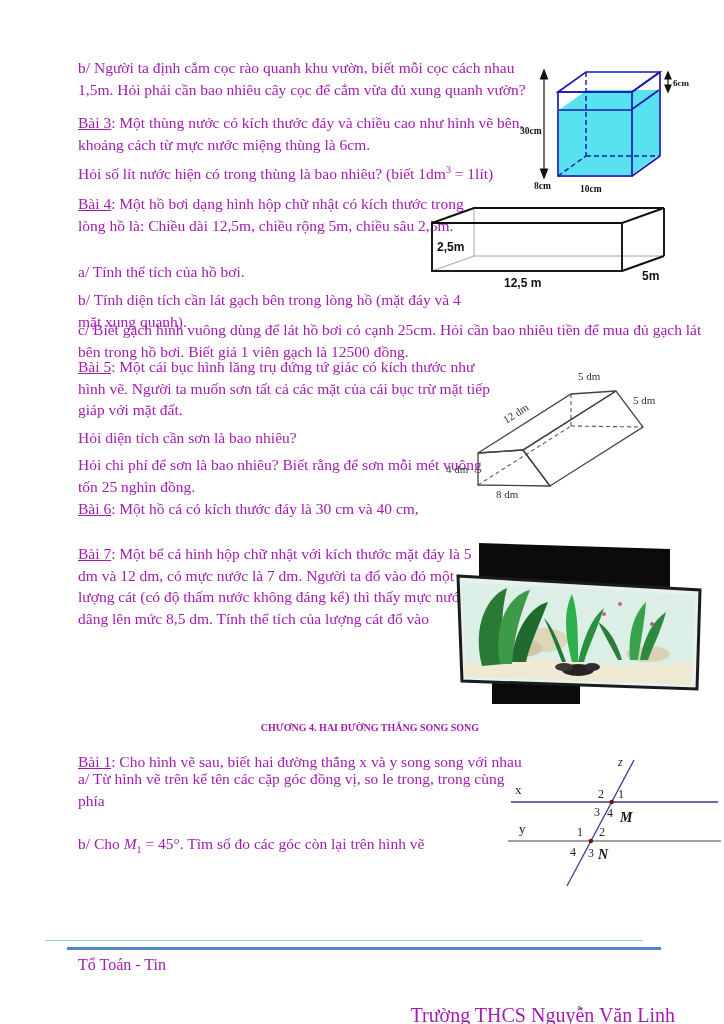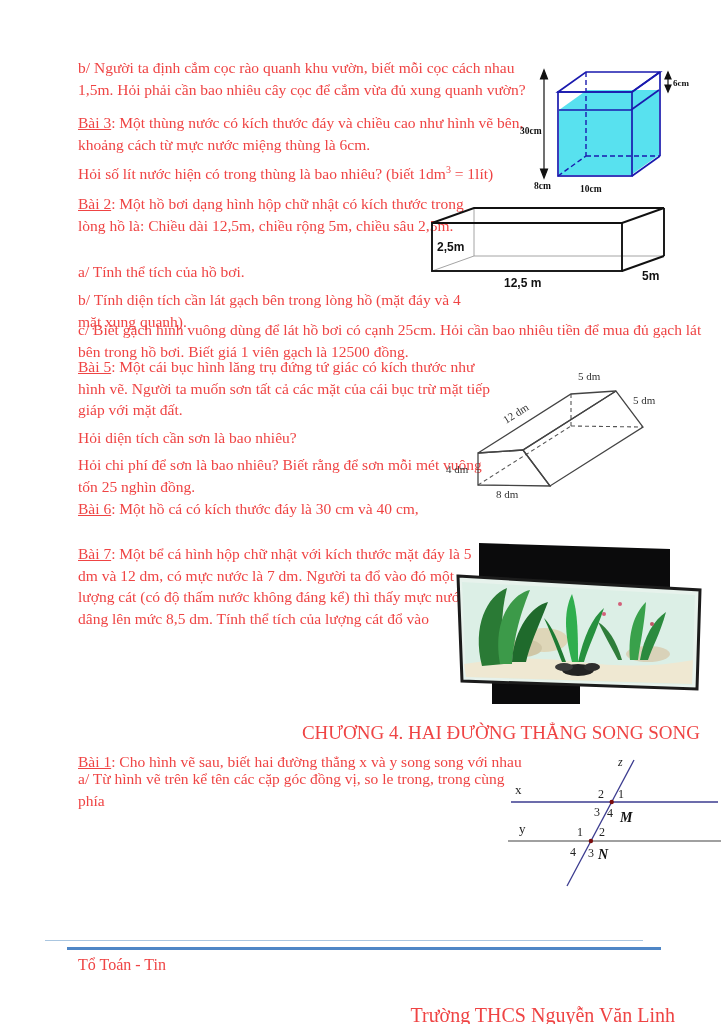--- a/index.html
+++ b/index.html
@@ -1,24 +1,24 @@
 <!DOCTYPE html>
 <html><head>
 <meta charset="utf-8">
 <style>
   html,body{margin:0;padding:0;background:#888;}
   .page{
     position:relative;width:724px;height:1024px;background:#ffffff;
-    font-family:"Liberation Serif", serif;color:#ef4444;overflow:hidden;
+    font-family:"Liberation Serif", serif;color:#a21caf;overflow:hidden;
     margin:0 auto;
   }
   .para{position:absolute;left:78px;font-size:15.5px;line-height:1.39;}
   .plabel{font-weight:normal;text-decoration:underline;}
-  .chapter-title{position:absolute;left:40px;width:660px;text-align:right;
-    font-weight:normal;font-size:19px;}
+  .chapter-title{position:absolute;left:40px;width:660px;text-align:center;
+    font-weight:bold;font-size:10px;}
   sup.s3{font-size:10px;vertical-align:super;line-height:0;}
   sub.s1{font-size:10px;vertical-align:sub;line-height:0;}
   .mvar{font-style:italic;}
   .fig{position:absolute;}
   .rule{position:absolute;}
   .footer-left{position:absolute;left:78px;top:956px;font-size:16px;}
   .footer-right{position:absolute;right:49px;top:1004px;font-size:20px;}
   svg text{font-family:"Liberation Serif", serif;}
   .sans{font-family:"Liberation Sans", sans-serif;}
 </style>
@@ -31,21 +31,21 @@
 
   <div class="para" style="top:112px;width:478px">
     <span class="plabel">Bài 3</span><span>: Một thùng nước có kích thước đáy và chiều cao như hình vẽ bên, khoảng cách từ mực nước miệng thùng là 6cm.</span>
   </div>
 
   <div class="para" style="top:163px;width:640px">
     <span>Hỏi số lít nước hiện có trong thùng là bao nhiêu? (biết 1dm</span><sup class="s3">3</sup><span> = 1lít)</span>
   </div>
 
   <div class="para" style="top:193px;width:402px">
-    <span class="plabel">Bài 2</span><span>: Một hồ bơi dạng hình hộp chữ nhật có kích thước trong lòng hồ là: Chiều dài 12,5m, chiều rộng 5m, chiều sâu 2,5m.</span>
+    <span class="plabel">Bài 4</span><span>: Một hồ bơi dạng hình hộp chữ nhật có kích thước trong lòng hồ là: Chiều dài 12,5m, chiều rộng 5m, chiều sâu 2,5m.</span>
   </div>
 
   <div class="para" style="top:261px;width:402px">a/ Tính thể tích của hồ bơi.</div>
 
   <div class="para" style="top:289px;width:405px">b/ Tính diện tích cần lát gạch bên trong lòng hồ (mặt đáy và 4 mặt xung quanh).</div>
 
   <div class="para" style="top:319px;width:625px">c/ Biết gạch hình vuông dùng để lát hồ bơi có cạnh 25cm. Hỏi cần bao nhiêu tiền để mua đủ gạch lát bên trong hồ bơi. Biết giá 1 viên gạch là 12500 đồng.</div>
 
   <div class="para" style="top:356px;width:420px">
     <span class="plabel">Bài 5</span><span>: Một cái bục hình lăng trụ đứng tứ giác có kích thước như hình vẽ. Người ta muốn sơn tất cả các mặt của cái bục trừ mặt tiếp giáp với mặt đất.</span>
@@ -64,20 +64,23 @@
   </div>
 
   <div class="chapter-title" style="top:722px">CHƯƠNG 4. HAI ĐƯỜNG THẲNG SONG SONG</div>
 
   <div class="para" style="top:751px;width:470px">
     <span class="plabel">Bài 1</span><span>:  Cho hình vẽ sau, biết hai đường thẳng x và y song song với nhau</span>
   </div>
 
   <div class="para" style="top:768px;width:455px">a/ Từ hình vẽ trên kể tên các cặp góc đồng vị, so le trong, trong cùng phía</div>
 
+  <div class="para" style="top:833px;width:470px">
+    <span>b/ Cho </span><span class="mvar">M</span><sub class="s1">1</sub><span> = 45°</span><span>. Tìm số đo các góc còn lại trên hình vẽ</span>
+  </div>
 
   <svg class="fig" style="left:520px;top:52px" width="200" height="148" viewBox="0 0 200 148">
 
     <polygon points="39,58 111,58 139,38 67,38" fill="#58e1ef"></polygon>
     <rect x="39" y="58" width="72" height="65" fill="#58e1ef"></rect>
     <polygon points="111,58 139,38 139,103 111,123" fill="#58e1ef"></polygon>
 
     <g stroke="#1a1aae" stroke-width="1.4" stroke-dasharray="5,3" fill="none">
       <line x1="66" y1="20" x2="66" y2="104"></line>
       <line x1="66" y1="104" x2="140" y2="104"></line>

